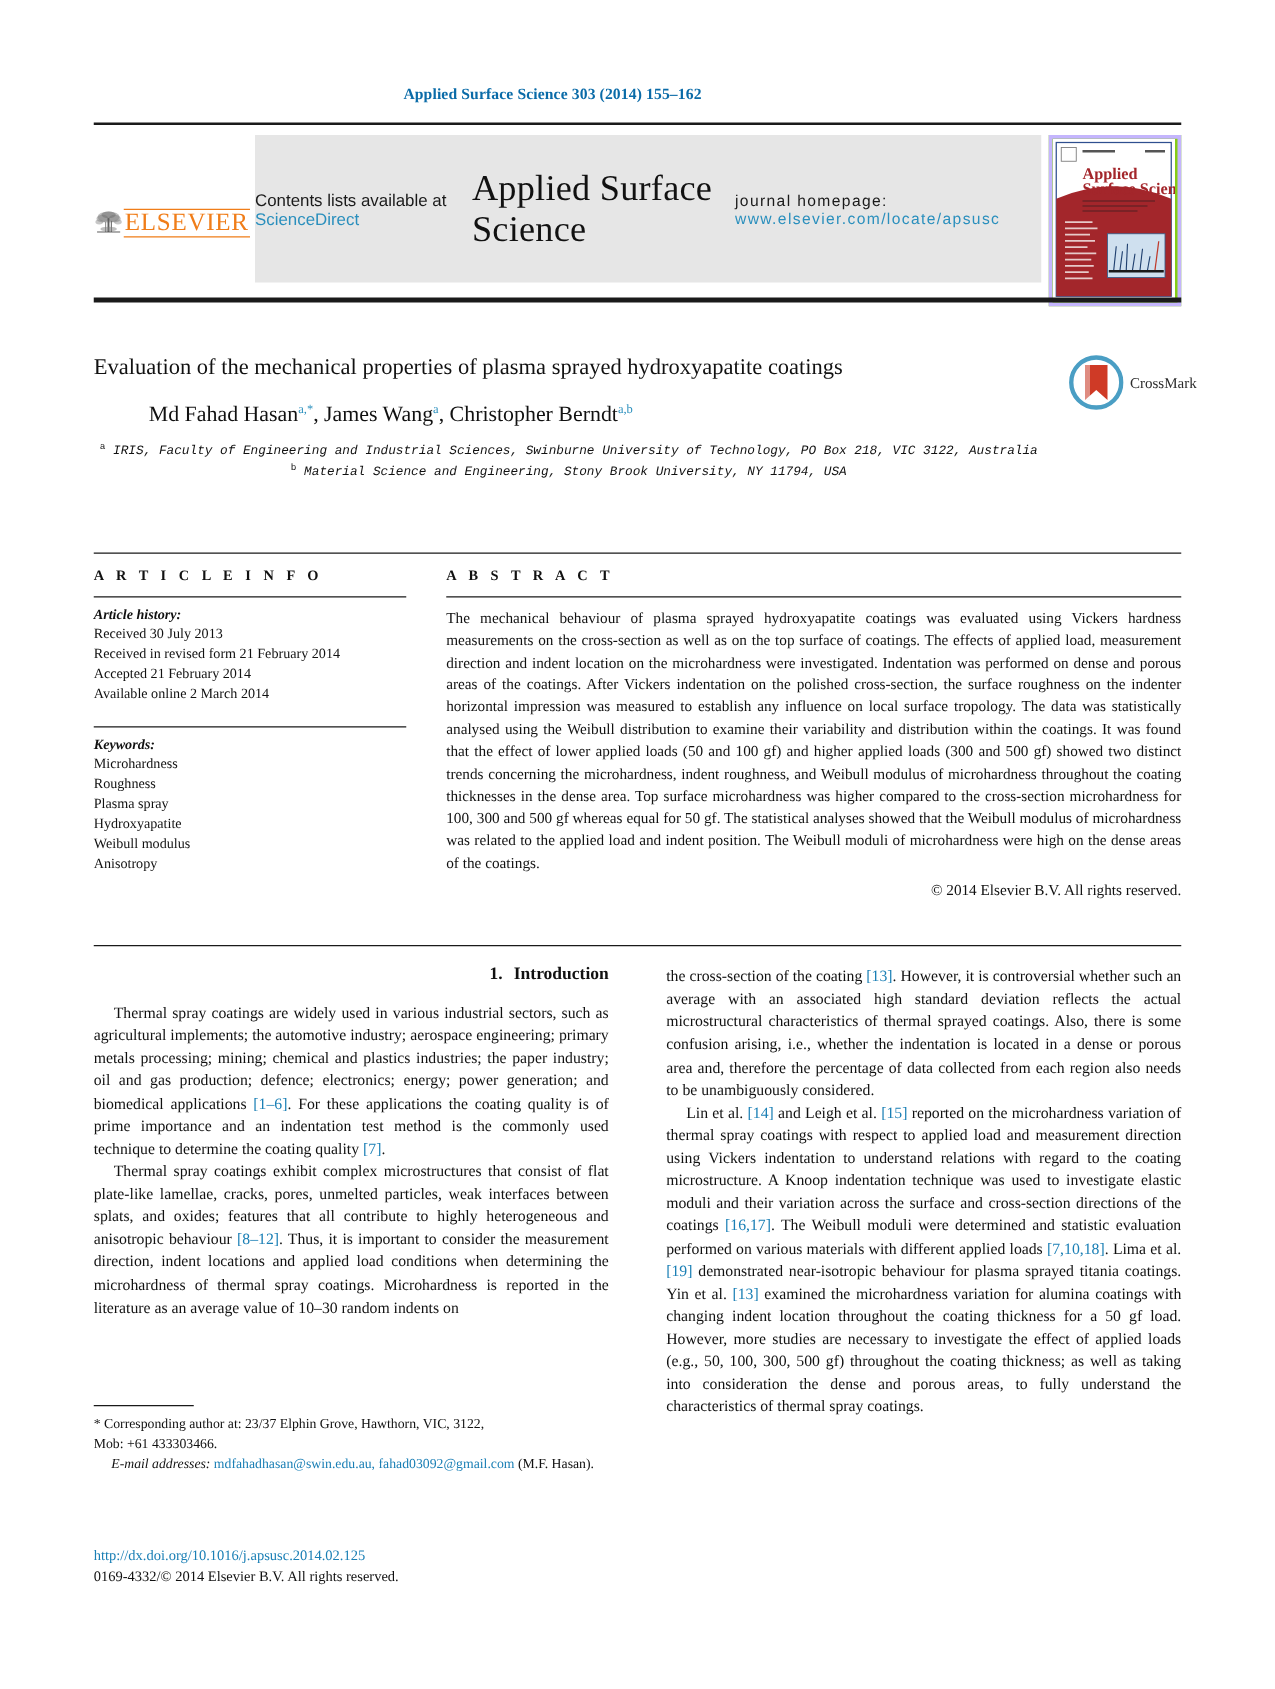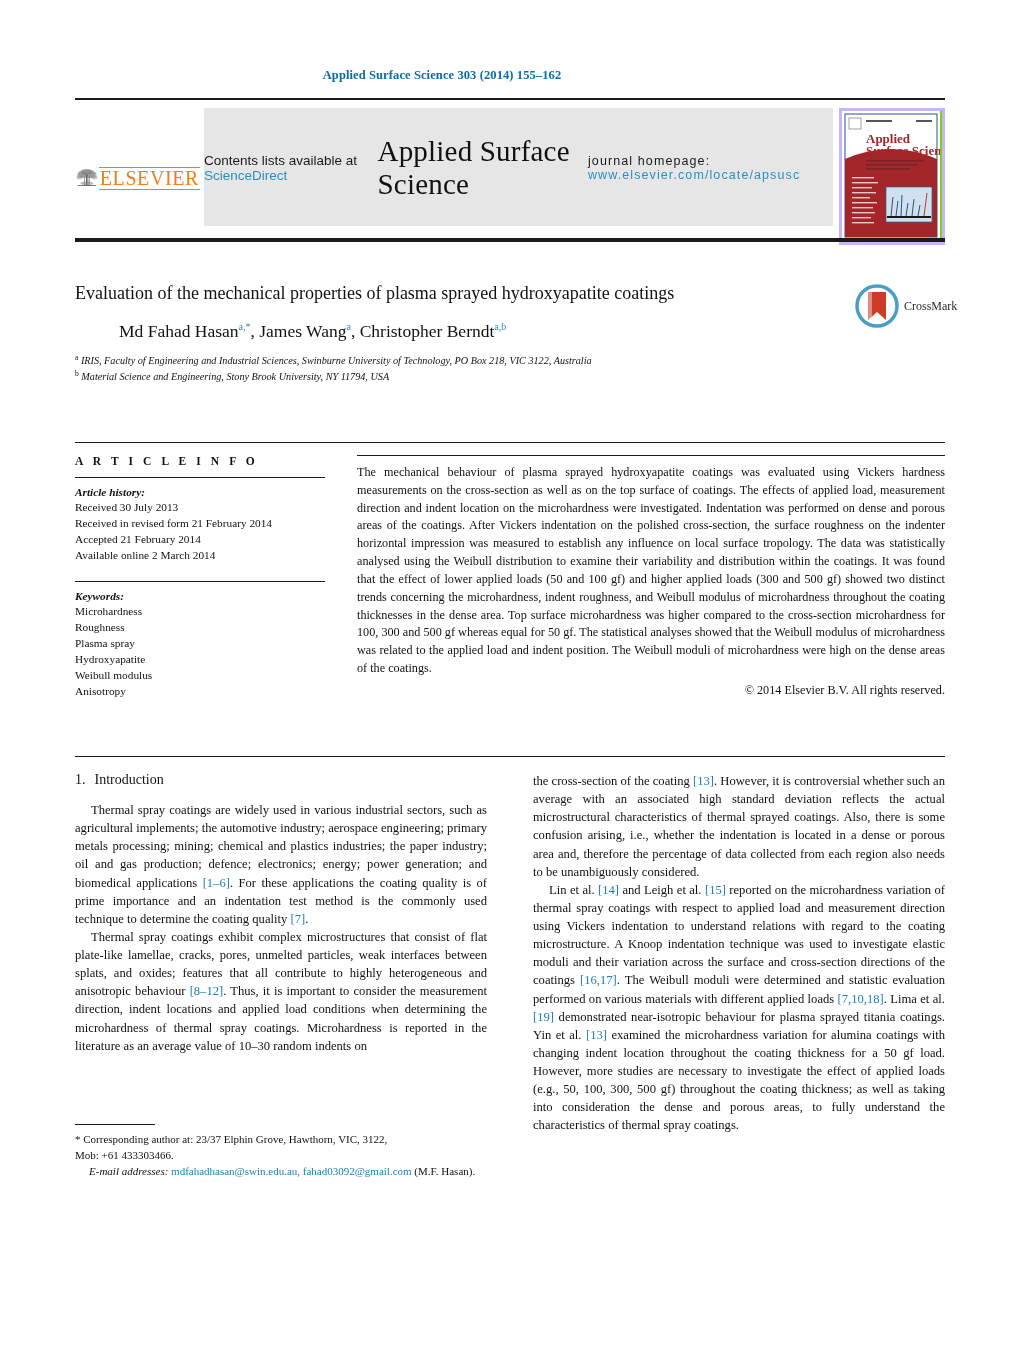--- a/index.html
+++ b/index.html
@@ -132,25 +132,26 @@
   .authors {
     margin-top: 17px;
     font-family: "Liberation Serif", serif;
     font-size: 17.5px;
     color: #111111;
     margin-left: 44px;
   }
   .authors sup { font-size: 10px; color: #2a8fbd; vertical-align: super; }
   .affiliations { margin-top: 11px; }
   .affiliation {
-    font-family: Liberation Serif, serif;
+    font-family: Liberation Mono, monospace;
     font-style: italic;
     font-size: 10.2px;
     line-height: 1.45;
     color: #111111;
+    text-align: center;
   }
   .affiliation sup { font-style: normal; font-size: 7.5px; vertical-align: super; }
 
   .crossmark {
     position: absolute;
     left: 855px;
     top: 283px;
     width: 105px;
     height: 46px;
     display: flex;
@@ -220,23 +221,24 @@
 
   
   .body-rule { position: absolute; left: 75px; top: 756px; width: 870px; height: 1.2px; background: #1a1a1a; }
 
   .col-left  { position: absolute; left: 75px;  top: 772px; width: 412px; }
   .col-right { position: absolute; left: 533px; top: 772px; width: 412px; }
 
   .h2 {
     font-family: "Liberation Serif", serif;
     font-size: 14px;
-    font-weight: normal;
+    font-weight: bold;
     color: #111111;
     margin: 0 0 13px 0;
+    text-align: right;
   }
   .h2 .num { margin-right: 9px; }
   p.body {
     font-family: "Liberation Serif", serif;
     font-size: 12.6px;
     line-height: 1.44;
     text-align: justify;
     color: #111111;
     margin: 0;
     text-indent: 16px;
@@ -393,20 +395,21 @@
       <div class="kw-item">Microhardness</div>
       <div class="kw-item">Roughness</div>
       <div class="kw-item">Plasma spray</div>
       <div class="kw-item">Hydroxyapatite</div>
       <div class="kw-item">Weibull modulus</div>
       <div class="kw-item">Anisotropy</div>
     </div>
   </div>
 
   <div class="abs-col">
+    <div class="sec-head">A B S T R A C T</div>
     <hr class="hr-sec">
     <p class="abstract-text">The mechanical behaviour of plasma sprayed hydroxyapatite coatings was evaluated using Vickers hardness measurements on the cross-section as well as on the top surface of coatings. The effects of applied load, measurement direction and indent location on the microhardness were investigated. Indentation was performed on dense and porous areas of the coatings. After Vickers indentation on the polished cross-section, the surface roughness on the indenter horizontal impression was measured to establish any influence on local surface tropology. The data was statistically analysed using the Weibull distribution to examine their variability and distribution within the coatings. It was found that the effect of lower applied loads (50 and 100 gf) and higher applied loads (300 and 500 gf) showed two distinct trends concerning the microhardness, indent roughness, and Weibull modulus of microhardness throughout the coating thicknesses in the dense area. Top surface microhardness was higher compared to the cross-section microhardness for 100, 300 and 500 gf whereas equal for 50 gf. The statistical analyses showed that the Weibull modulus of microhardness was related to the applied load and indent position. The Weibull moduli of microhardness were high on the dense areas of the coatings.</p>
     <div class="copyright-line">© 2014 Elsevier B.V. All rights reserved.</div>
   </div>
 
   <div class="body-rule"></div>
 
   <div class="col-left">
     <h2 class="h2">
       <span class="num">1.</span><span>Introduction</span>
@@ -426,14 +429,18 @@
       <span>* Corresponding author at: 23/37 Elphin Grove, Hawthorn, VIC, 3122,</span><br>
       <span>Mob: +61 433303466.</span>
     </div>
     <div class="fn-line" style="text-indent:14px;">
       <span class="em-label">E-mail addresses:</span>
       <span class="fn-link">mdfahadhasan@swin.edu.au, fahad03092@gmail.com</span>
       <span>(M.F. Hasan).</span>
     </div>
   </div>
 
+  <div class="doi-block">
+    <div class="doi-line">http://dx.doi.org/10.1016/j.apsusc.2014.02.125</div>
+    <div class="issn-line">0169-4332/© 2014 Elsevier B.V. All rights reserved.</div>
+  </div>
 
 </div>
 
 </body></html>

